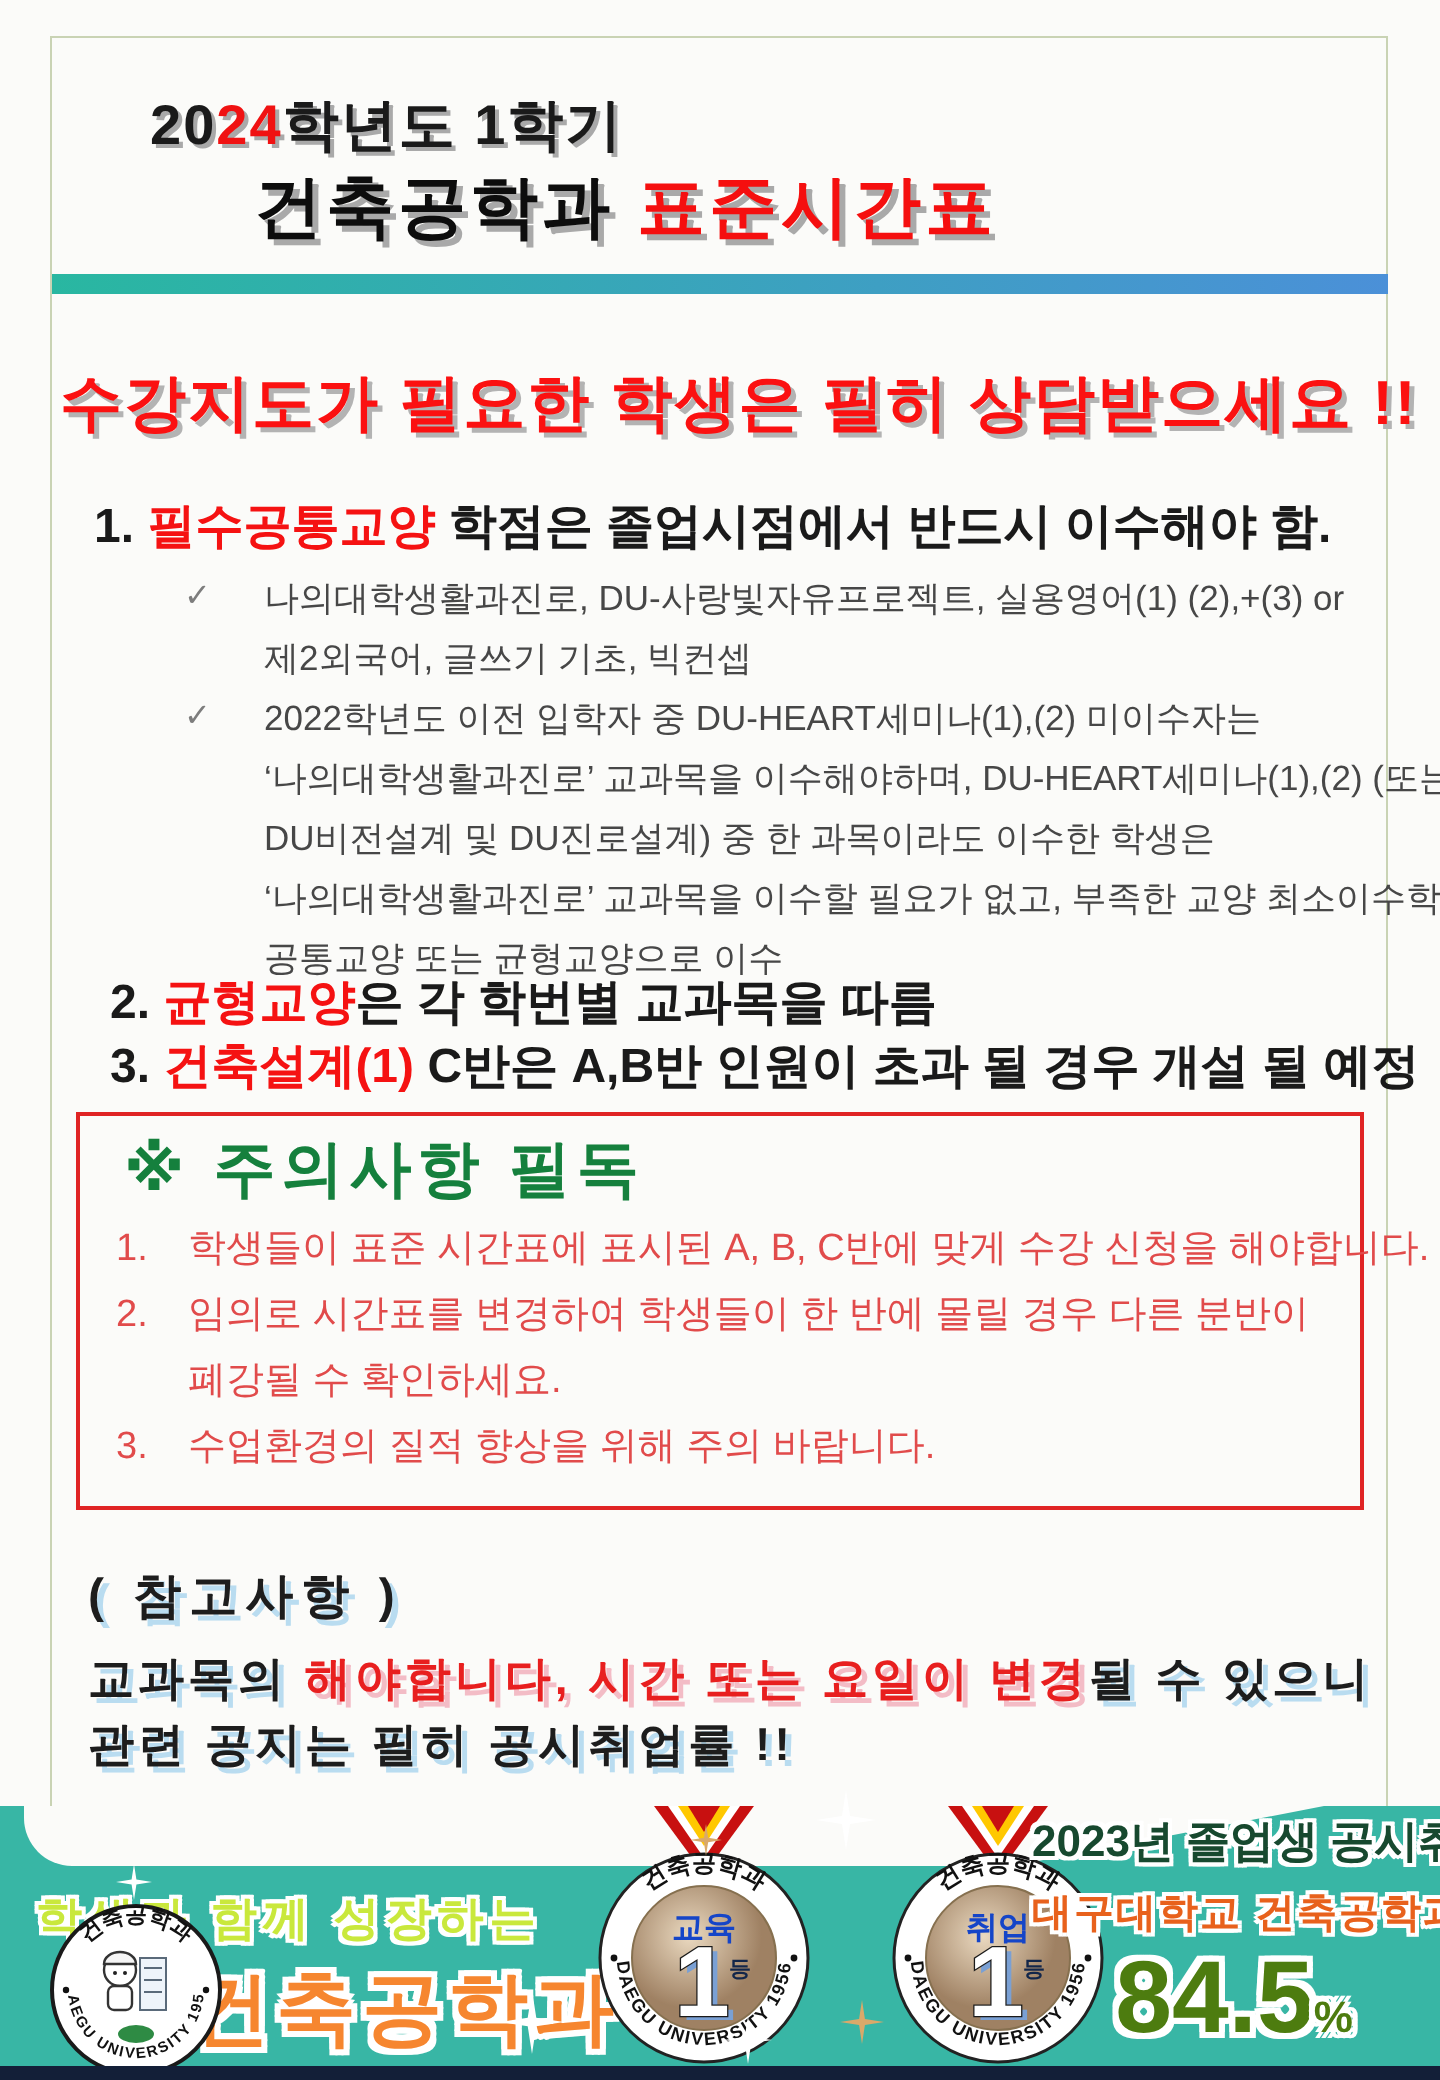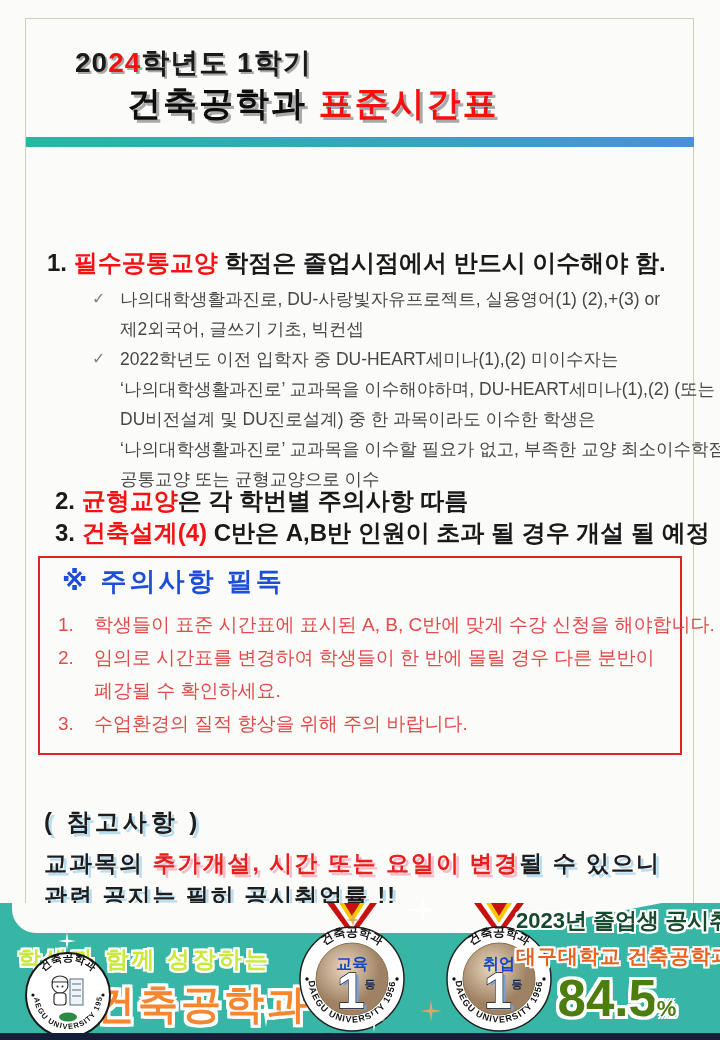--- a/index.html
+++ b/index.html
@@ -23,33 +23,33 @@
   .item-heading { position:absolute; font-size:24px; font-weight:bold; color:#1a1a1a; white-space:nowrap; }
   #item1 { left:47px; top:247px; }
   #item2 { left:55px; top:485px; }
   #item3 { left:55px; top:517px; }
   .accent-red { color:#f51212; }
 
   
   .bullets { position:absolute; left:92px; top:284px; font-size:17.5px; color:#474747; }
   .bullet { display:flex; }
   .bullet .check { width:28px; color:#7d7d7d; font-size:16px; line-height:30px; }
-  .bullet .lines div { line-height:30px; white-space:nowrap; }
+  .bullet .lines div { line-height:30px; white-space:nowrap;margin-left:12px; }
 
   
   .caution-box { position:absolute; left:38px; top:556px; width:644px; height:199px; border:2px solid #e02424; }
-  .caution-title { position:absolute; left:22px; top:6px; font-size:26px; font-weight:bold; color:#1d4ed8; letter-spacing:3px; }
+  .caution-title { position:absolute; left:22px; top:6px; font-size:31px; font-weight:bold; color:#15803d; letter-spacing:3px; }
   .caution-items { position:absolute; left:18px; top:50px; font-size:19px; color:#e14b4b; }
   .caution-item { display:flex; }
   .caution-item .num { width:36px; line-height:33px; }
   .caution-item .lines div { line-height:33px; white-space:nowrap; }
 
   
   .reference { position:absolute; left:44px; top:782px; font-weight:bold; }
-  .ref-title { font-size:24px; color:#1d1d1d; letter-spacing:4px; text-shadow:3px 3px 0 #b9dcf0; margin-bottom:9px;margin-top:24px; }
+  .ref-title { font-size:24px; color:#1d1d1d; letter-spacing:4px; text-shadow:3px 3px 0 #b9dcf0; margin-bottom:9px; }
   .ref-line { font-size:23px; color:#1d1d1d; letter-spacing:2px; line-height:33px; text-shadow:3px 3px 0 #b9dcf0; white-space:nowrap; }
   .ref-red { color:#e81f1f; text-shadow:3px 3px 0 #f3bcc6; }
 
   
   .banner { position:absolute; left:0; top:903px; width:720px; height:137px; background:#38b6a5; }
   .banner-notch { position:absolute; left:12px; top:0; width:650px; height:30px; background:#fbfbf9; border-radius:0 0 0 24px; clip-path:polygon(0 0,100% 0,76% 100%,0 100%); }
   .navy-strip { position:absolute; left:0; top:1033px; width:720px; height:7px; background:#131f38; z-index:6; }
 
   .outline-w2 { text-shadow:-2px -2px 0 #fff,2px -2px 0 #fff,-2px 2px 0 #fff,2px 2px 0 #fff,-2px 0 0 #fff,2px 0 0 #fff,0 -2px 0 #fff,0 2px 0 #fff; }
   .outline-w3 { text-shadow:-3px -3px 0 #fff,3px -3px 0 #fff,-3px 3px 0 #fff,3px 3px 0 #fff,-3px 0 0 #fff,3px 0 0 #fff,0 -3px 0 #fff,0 3px 0 #fff; }
@@ -76,20 +76,21 @@
 <body>
 
 <div id="page">
 
   <div class="page-border"></div>
 
   <div class="year-line"><span>20</span><span class="year-accent">24</span><span>학년도 1학기</span></div>
   <div class="main-title"><span>건축공학과 </span><span class="title-accent">표준시간표</span></div>
   <div class="gradient-bar"></div>
 
+  <div class="notice-heading">수강지도가 필요한 학생은 필히 상담받으세요 !!</div>
 
   <div class="item-heading" id="item1"><span>1. </span><span class="accent-red">필수공통교양</span><span> 학점은 졸업시점에서 반드시 이수해야 함.</span></div>
 
   <div class="bullets">
     <div class="bullet">
       <span class="check">✓</span>
       <div class="lines">
         <div>나의대학생활과진로, DU-사랑빛자유프로젝트, 실용영어(1) (2),+(3) or</div>
         <div>제2외국어, 글쓰기 기초, 빅컨셉</div>
       </div>
@@ -99,22 +100,22 @@
       <div class="lines">
         <div>2022학년도 이전 입학자 중 DU-HEART세미나(1),(2) 미이수자는</div>
         <div>‘나의대학생활과진로’ 교과목을 이수해야하며, DU-HEART세미나(1),(2) (또는</div>
         <div>DU비전설계 및 DU진로설계) 중 한 과목이라도 이수한 학생은</div>
         <div>‘나의대학생활과진로’ 교과목을 이수할 필요가 없고, 부족한 교양 최소이수학점은</div>
         <div>공통교양 또는 균형교양으로 이수</div>
       </div>
     </div>
   </div>
 
-  <div class="item-heading" id="item2"><span>2. </span><span class="accent-red">균형교양</span><span>은 각 학번별 주의사항 따름</span></div>
-  <div class="item-heading" id="item3"><span>3. </span><span class="accent-red">건축설계(4)</span><span> C반은 A,B반 인원이 초과 될 경우 개설 될 예정</span></div>
+  <div class="item-heading" id="item2"><span>2. </span><span class="accent-red">균형교양</span><span>은 각 학번별 교과목을 따름</span></div>
+  <div class="item-heading" id="item3"><span>3. </span><span class="accent-red">건축설계(1)</span><span> C반은 A,B반 인원이 초과 될 경우 개설 될 예정</span></div>
 
   <div class="caution-box">
     <div class="caution-title">※  주의사항 필독</div>
     <div class="caution-items">
       <div class="caution-item">
         <span class="num">1.</span>
         <div class="lines">
             <div>학생들이 표준 시간표에 표시된 A, B, C반에 맞게 수강 신청을 해야합니다.</div>
           </div>
       </div>
@@ -129,21 +130,21 @@
         <span class="num">3.</span>
         <div class="lines">
             <div>수업환경의 질적 향상을 위해 주의 바랍니다.</div>
           </div>
       </div>
     </div>
   </div>
 
   <div class="reference">
     <div class="ref-title">( 참고사항 )</div>
-    <div class="ref-line"><span>교과목의 </span><span class="ref-red">추가개설, 시간 또는 요일이 변경</span><span>될 수 있으니</span></div>
+    <div class="ref-line"><span>교과목의 </span><span class="ref-red">해야합니다, 시간 또는 요일이 변경</span><span>될 수 있으니</span></div>
     <div class="ref-line">관련 공지는 필히 공시취업률 !!</div>
   </div>
 
   <div class="banner">
     <div class="banner-notch"></div>
   </div>
 
   <div class="slogan-top outline-w2">학생과 함께 성장하는</div>
   <div class="slogan-dept outline-w3">건축공학과</div>
 

